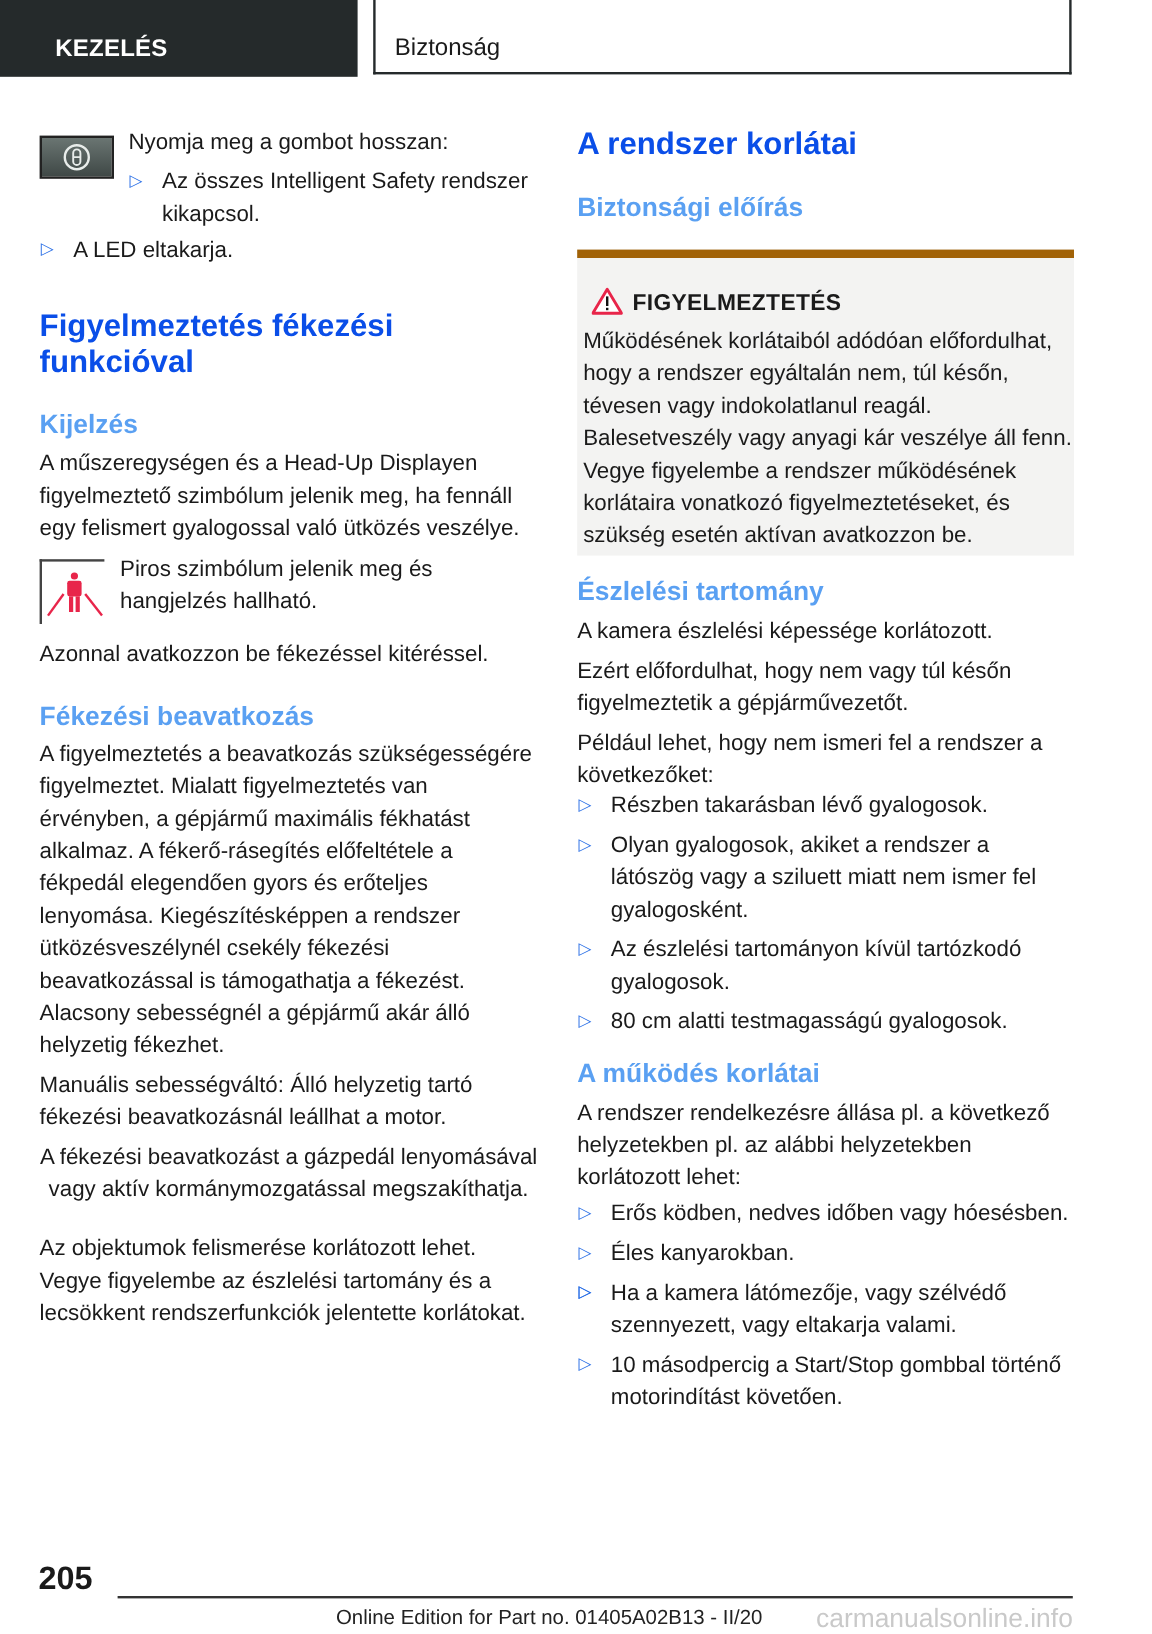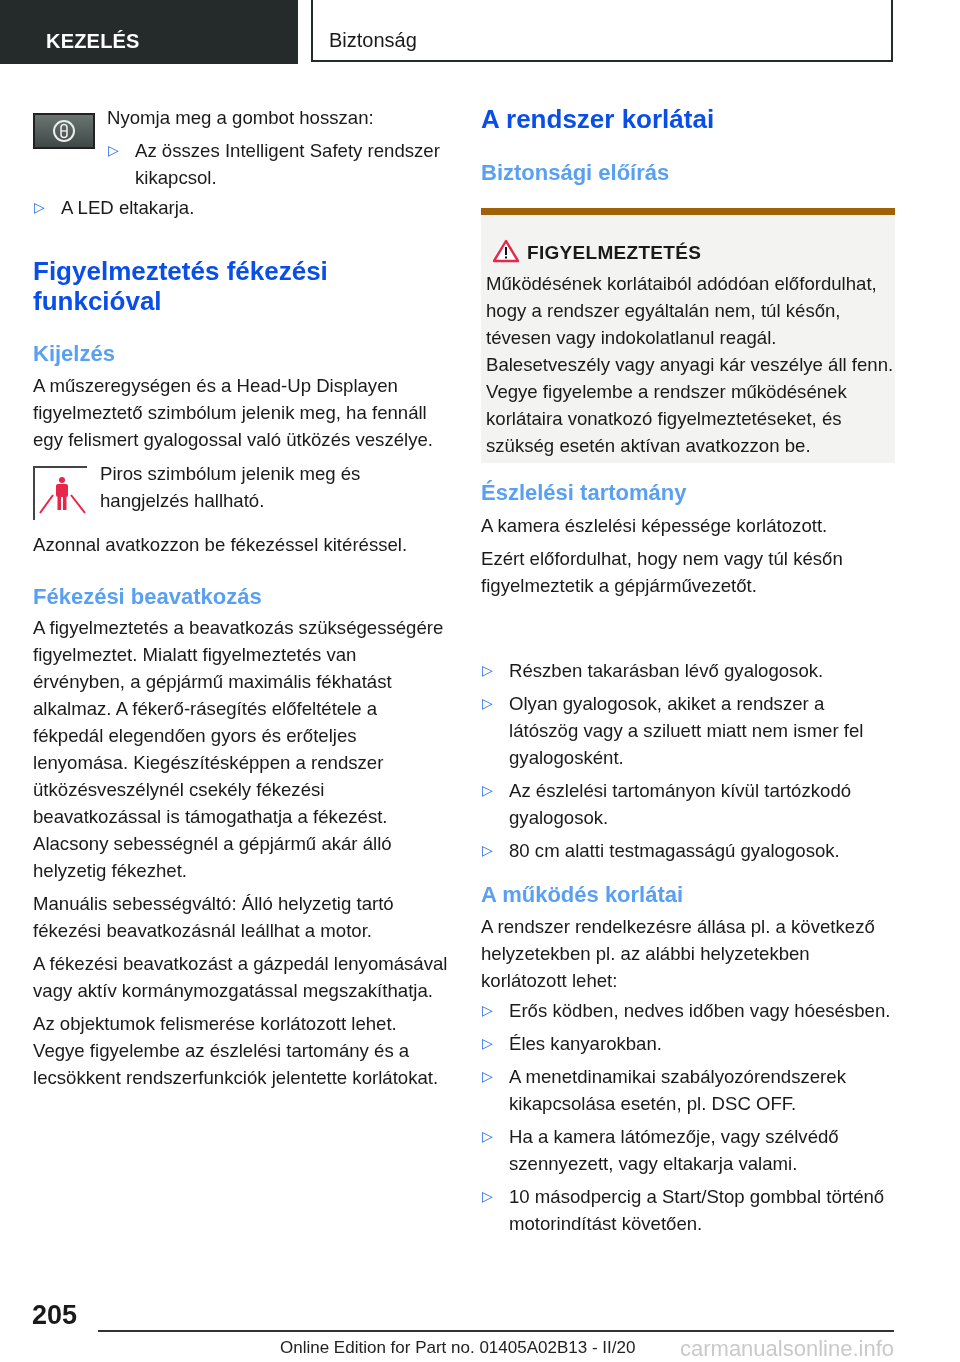--- a/index.html
+++ b/index.html
@@ -77,55 +77,56 @@
   </svg>
 </div>
 <p style="position:absolute; left:100px; top:460px; width:350px;">Piros szimbólum jelenik meg és hangjelzés hallható.</p>
 
 <p style="position:absolute; left:33px; top:531px; width:415px;">Azonnal avatkozzon be fékezéssel kitéréssel.</p>
 
 <div class="h2" style="position:absolute; left:33px; top:584px;text-align:right;">Fékezési beavatkozás</div>
 <div style="position:absolute; left:33px; top:614px; width:415px;">
   <p style="margin-bottom:6px;">A figyelmeztetés a beavatkozás szükségességére figyelmeztet. Mialatt figyelmeztetés van érvényben, a gépjármű maximális fékhatást alkalmaz. A fékerő-rásegítés előfeltétele a fékpedál elegendően gyors és erőteljes lenyomása. Kiegészítésképpen a rendszer ütközésveszélynél csekély fékezési beavatkozással is támogathatja a fékezést. Alacsony sebességnél a gépjármű akár álló helyzetig fékezhet.</p>
   <p style="margin-bottom:6px;">Manuális sebességváltó: Álló helyzetig tartó fékezési beavatkozásnál leállhat a motor.</p>
-  <p style="margin-bottom:6px;">A fékezési beavatkozást a gázpedál lenyomásával vagy aktív kormánymozgatással megszakíthatja.</p>
+  <p style="margin-bottom:22px;text-align:center;">A fékezési beavatkozást a gázpedál lenyomásával vagy aktív kormánymozgatással megszakíthatja.</p>
   <p>Az objektumok felismerése korlátozott lehet. Vegye figyelembe az észlelési tartomány és a lecsökkent rendszerfunkciók jelentette korlátokat.</p>
 </div>
 
 <div class="h1" style="position:absolute; left:481px; top:104px;">A rendszer korlátai</div>
 <div class="h2" style="position:absolute; left:481px; top:160px;">Biztonsági előírás</div>
 
 <div class="warn">
   <svg class="warn-ico" viewBox="0 0 26 24">
     <polygon points="13,2 25,22 1,22" fill="#fff" stroke="#e8254a" stroke-width="2.4" stroke-linejoin="round"></polygon>
     <rect x="12" y="8" width="2" height="8" fill="#111"></rect>
     <rect x="12" y="17.5" width="2" height="2" fill="#111"></rect>
   </svg>
   <div class="warn-title">FIGYELMEZTETÉS</div>
   <p class="warn-body">Működésének korlátaiból adódóan előfordulhat, hogy a rendszer egyáltalán nem, túl későn, tévesen vagy indokolatlanul reagál. Balesetveszély vagy anyagi kár veszélye áll fenn. Vegye figyelembe a rendszer működésének korlátaira vonatkozó figyelmeztetéseket, és szükség esetén aktívan avatkozzon be.</p>
 </div>
 
 <div class="h2" style="position:absolute; left:481px; top:480px;">Észlelési tartomány</div>
 <div style="position:absolute; left:481px; top:512px; width:414px;">
   <p style="margin-bottom:6px;">A kamera észlelési képessége korlátozott.</p>
   <p style="margin-bottom:6px;">Ezért előfordulhat, hogy nem vagy túl későn figyelmeztetik a gépjárművezetőt.</p>
+  <p>Például lehet, hogy nem ismeri fel a rendszer a következőket:</p>
 </div>
 <ul class="tri" style="position:absolute; left:481px; top:657px; width:414px;">
   <li style="margin-bottom:6px;"><span class="bullet">▷</span><span>Részben takarásban lévő gyalogosok.</span></li>
   <li style="margin-bottom:6px;"><span class="bullet">▷</span><span>Olyan gyalogosok, akiket a rendszer a látószög vagy a sziluett miatt nem ismer fel gyalogosként.</span></li>
   <li style="margin-bottom:6px;"><span class="bullet">▷</span><span>Az észlelési tartományon kívül tartózkodó gyalogosok.</span></li>
   <li><span class="bullet">▷</span><span>80 cm alatti testmagasságú gyalogosok.</span></li>
 </ul>
 
 <div class="h2" style="position:absolute; left:481px; top:882px;">A működés korlátai</div>
 <p style="position:absolute; left:481px; top:913px; width:414px;">A rendszer rendelkezésre állása pl. a következő helyzetekben pl. az alábbi helyzetekben korlátozott lehet:</p>
 <ul class="tri" style="position:absolute; left:481px; top:997px; width:414px;">
   <li style="margin-bottom:6px;"><span class="bullet">▷</span><span>Erős ködben, nedves időben vagy hóesésben.</span></li>
   <li style="margin-bottom:6px;"><span class="bullet">▷</span><span>Éles kanyarokban.</span></li>
-  <li style="margin-bottom:6px;"><span class="bullet">▷</span><span>A menetdinamikai szabályozórendszerek kikapcsolása esetén, pl. DSC OFF.</span></li>
+  <li style="margin-bottom:6px;"><span class="bullet">▷</span></li>
   <li style="margin-bottom:6px;"><span class="bullet">▷</span><span>Ha a kamera látómezője, vagy szélvédő szennyezett, vagy eltakarja valami.</span></li>
   <li><span class="bullet">▷</span><span>10 másodpercig a Start/Stop gombbal történő motorindítást követően.</span></li>
 </ul>
 
 <div class="page-num">205</div>
 <div class="footer-line"></div>
 <div class="footer-text">Online Edition for Part no. 01405A02B13 - II/20</div>
 <div class="footer-site">carmanualsonline.info</div>
 
 </body></html>

